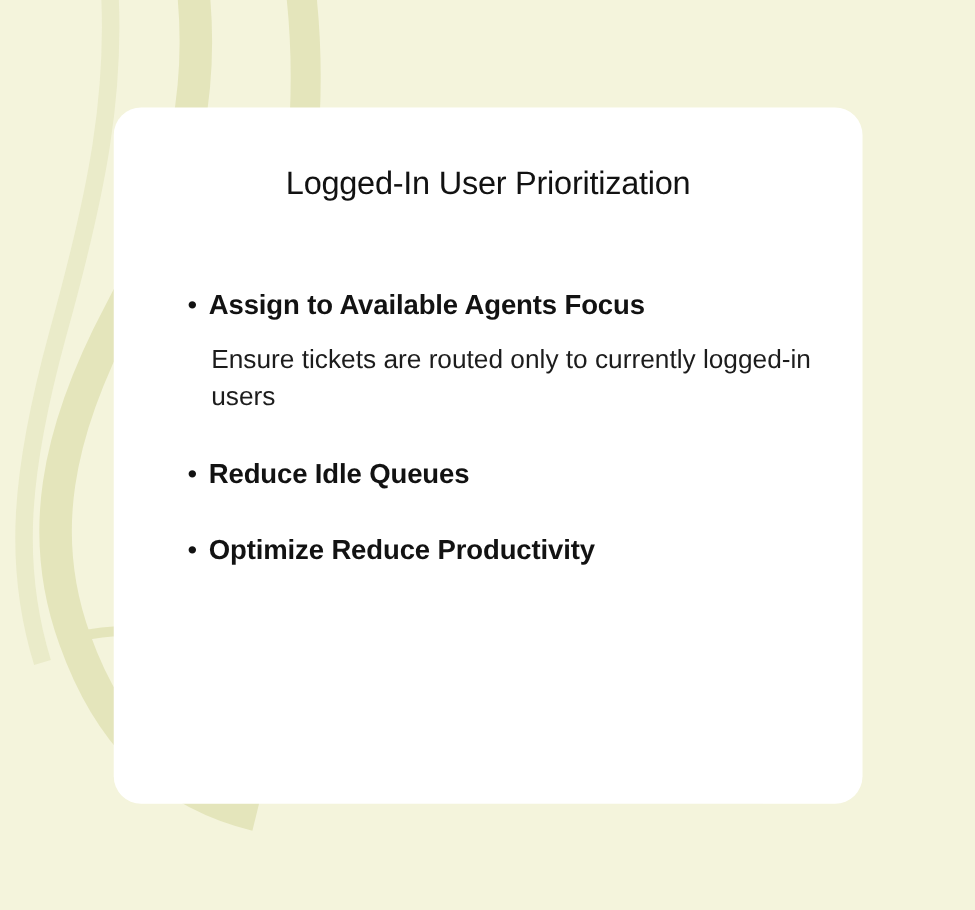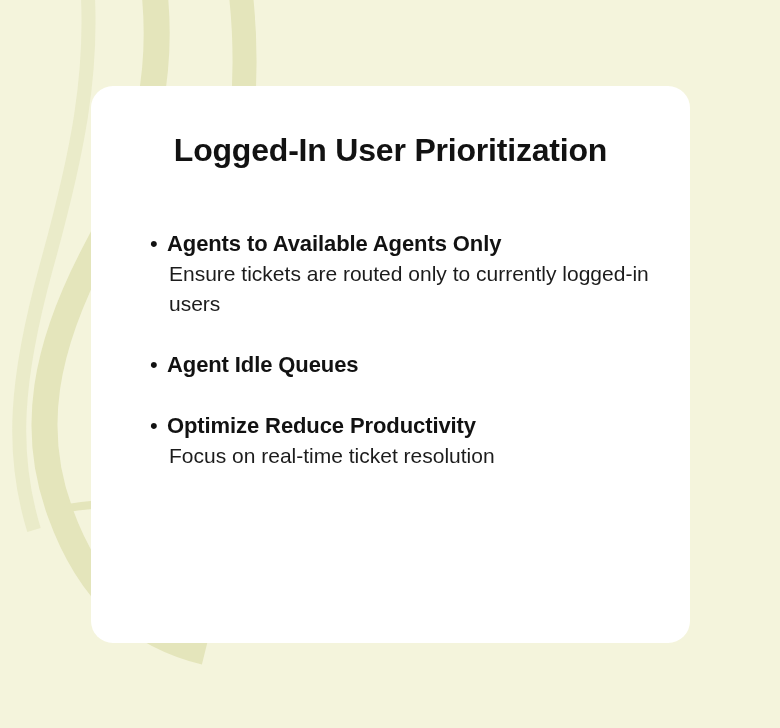--- a/index.html
+++ b/index.html
@@ -43,22 +43,22 @@
     border-radius: 22px;
     box-sizing: border-box;
   }
 
   #card-title {
     position: absolute;
     left: 0;
     top: 45px;
     width: 599px;
     text-align: center;
-    font-size: 32px;
-    font-weight: bold;
+    font-size: 26px;
+    font-weight: normal;
     color: #121212;
     letter-spacing: -0.2px;
     line-height: 1.2;
   }
 
   #bullet-list {
     position: absolute;
     left: 59px;
     top: 143px;
     width: 520px;
@@ -89,21 +89,21 @@
     flex: 1 1 auto;
     font-size: 22px;
     font-weight: bold;
     line-height: 30px;
     color: #121212;
     letter-spacing: -0.1px;
   }
 
   .bullet-desc {
     margin-left: 19px;
-    margin-top: 0;
+    margin-top: 14px;
     font-size: 21px;
     font-weight: normal;
     line-height: 30px;
     color: #1c1c1c;
     max-width: 500px;
   }
 </style>
 </head>
 <body>
 
@@ -123,35 +123,34 @@
 
   <div id="card">
 
     <div id="card-title">Logged-In User Prioritization</div>
 
     <div id="bullet-list">
 
       <div class="bullet-item">
         <div class="bullet-head-row">
           <span class="bullet-dot">•</span>
-          <span class="bullet-heading">Agents to Available Agents Only</span>
+          <span class="bullet-heading">Assign to Available Agents Focus</span>
         </div>
         <div class="bullet-desc">Ensure tickets are routed only to currently logged-in users</div>
       </div>
 
       <div class="bullet-item">
         <div class="bullet-head-row">
           <span class="bullet-dot">•</span>
-          <span class="bullet-heading">Agent Idle Queues</span>
+          <span class="bullet-heading">Reduce Idle Queues</span>
         </div>
       </div>
 
       <div class="bullet-item">
         <div class="bullet-head-row">
           <span class="bullet-dot">•</span>
           <span class="bullet-heading">Optimize Reduce Productivity</span>
         </div>
-        <div class="bullet-desc">Focus on real-time ticket resolution</div>
       </div>
 
     </div>
   </div>
 </div>
 
 </body></html>

